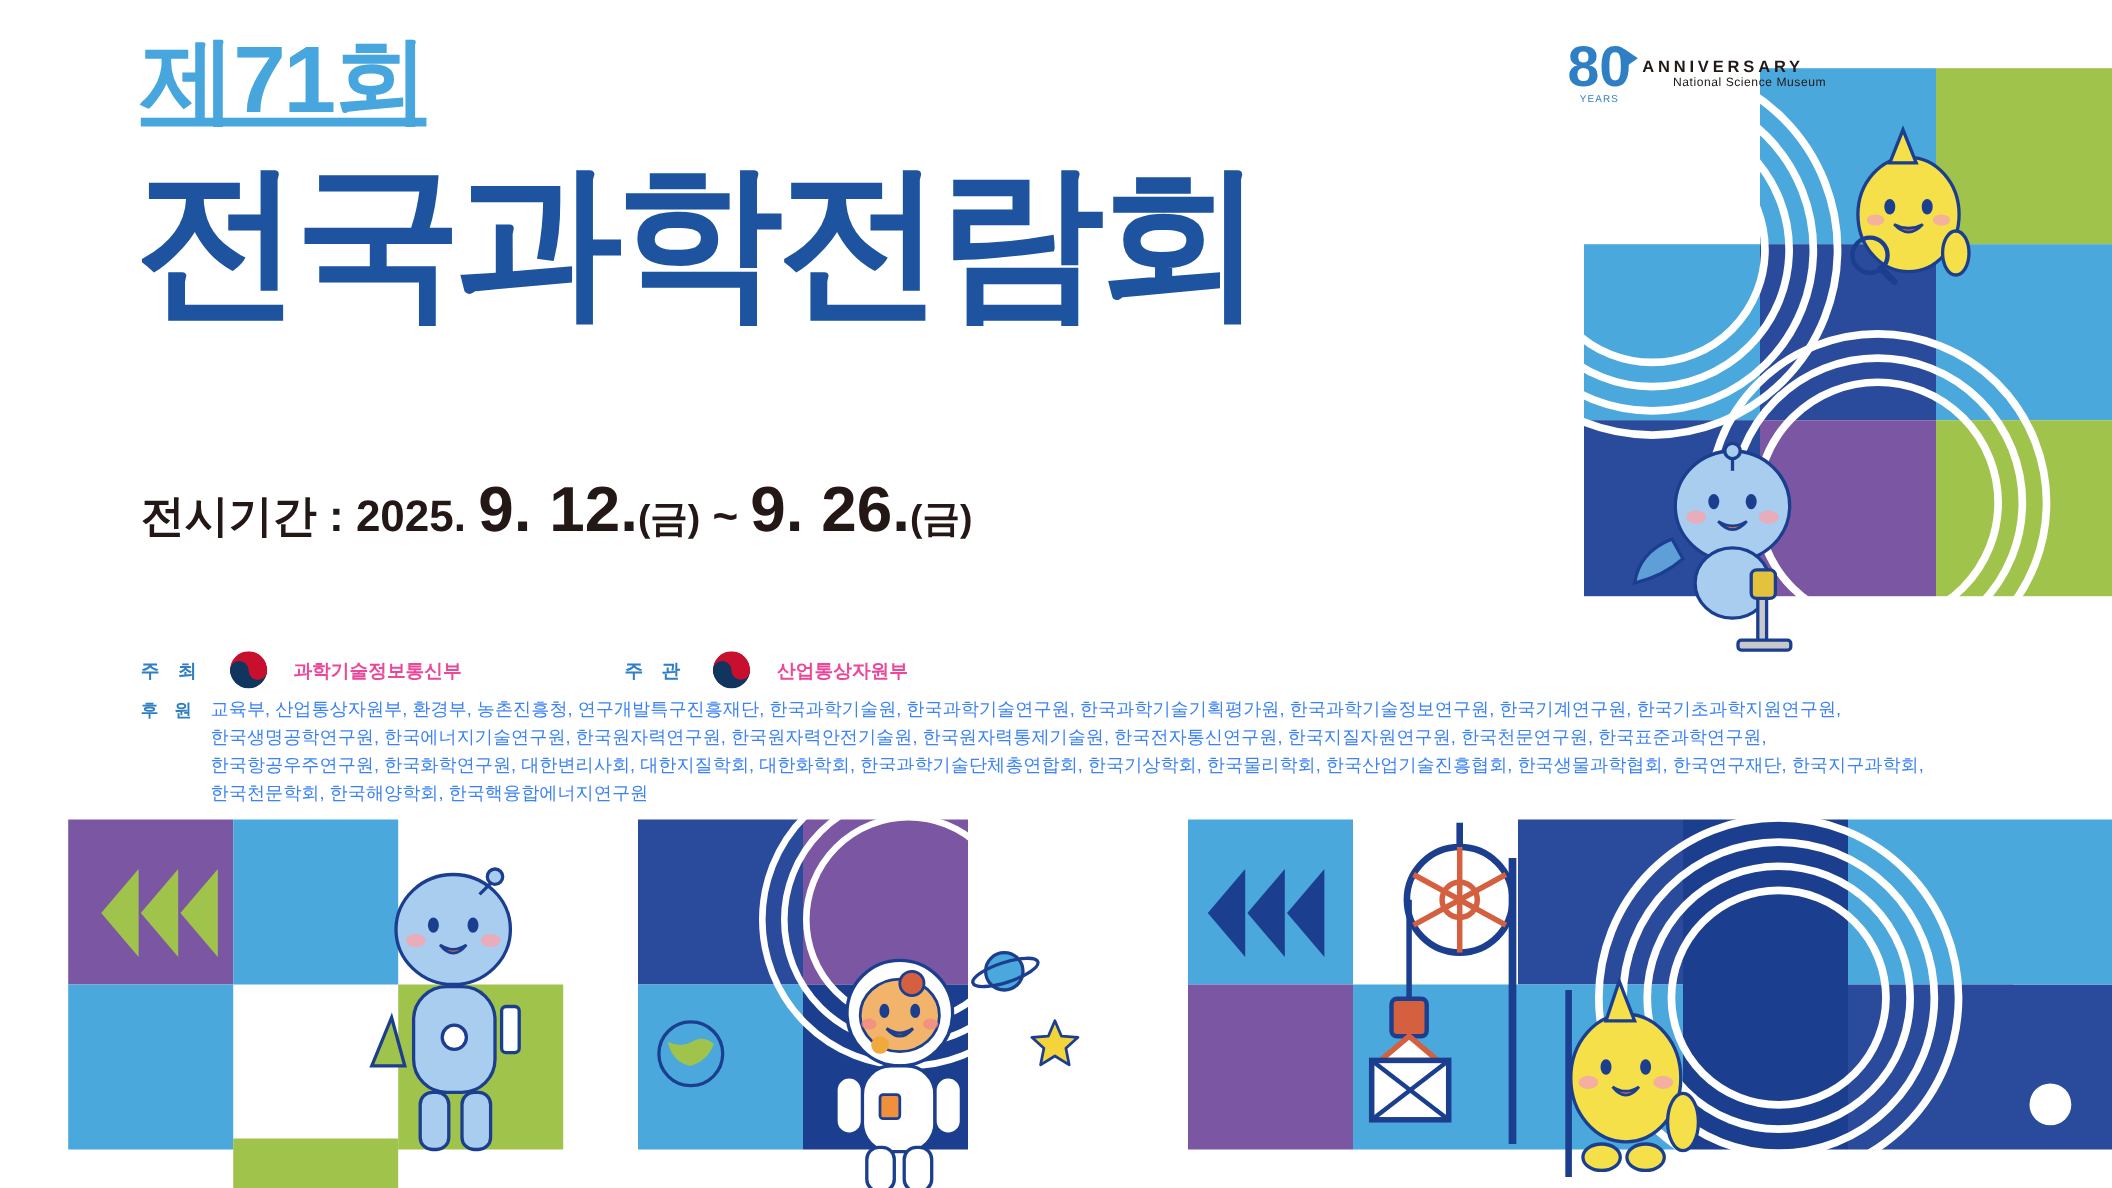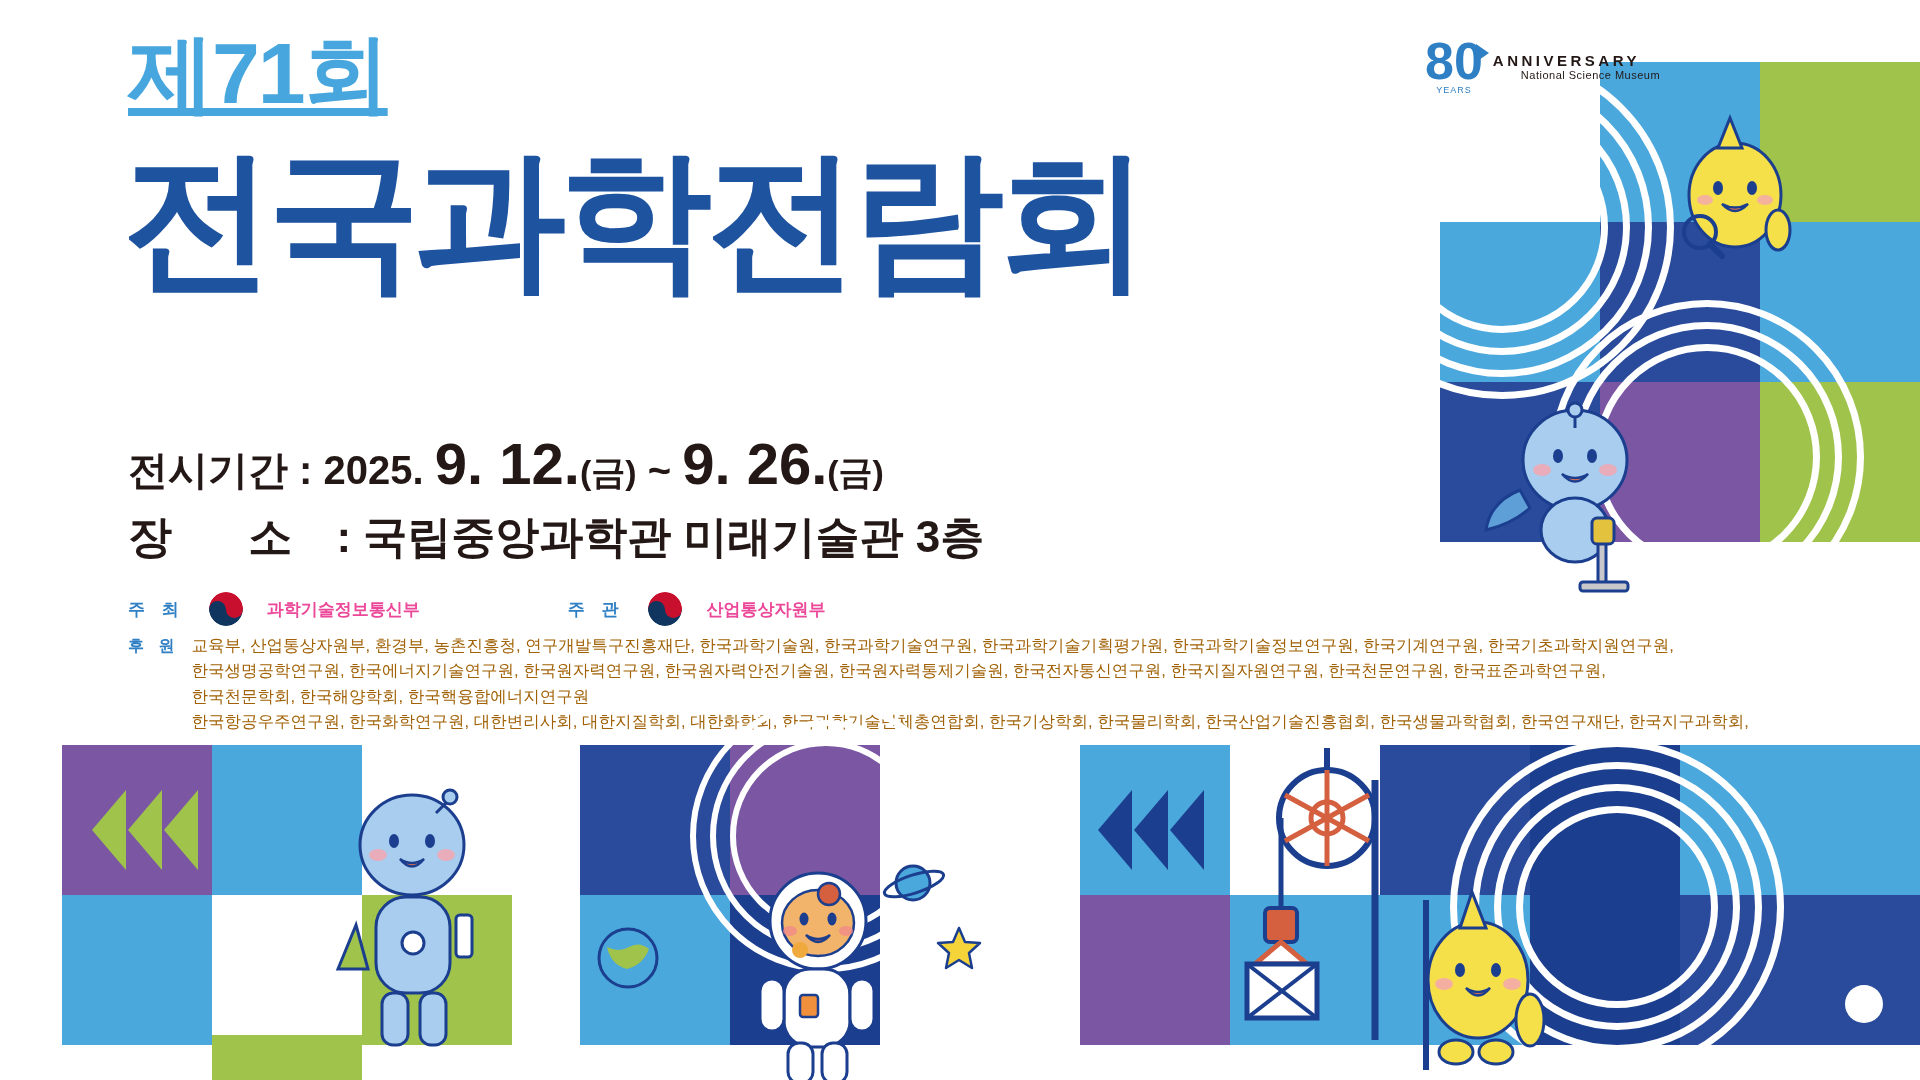--- a/index.html
+++ b/index.html
@@ -39,21 +39,21 @@
   .taegeuk .d1{position:absolute;left:0;top:8.5px;width:17px;height:17px;border-radius:50%;
                background:#10355f;}
   .taegeuk .d2{position:absolute;left:17px;top:8.5px;width:17px;height:17px;border-radius:50%;
                background:#c8102e;}
 
   
   .sponsors{position:absolute;left:128px;top:634px;display:flex;gap:12px;align-items:flex-start;}
   .spon-lbl{color:#2f7fc4;font-size:16px;font-weight:bold;letter-spacing:5px;padding-top:2px;
             flex:0 0 auto;}
   .spon-lines{display:flex;flex-direction:column;gap:2px;}
-  .spon-lines div{color:#a16207;font-size:16.5px;line-height:1.42;white-space:nowrap;}
+  .spon-lines div{color:#3b82f6;font-size:16.5px;line-height:1.42;white-space:nowrap;}
 
   
   .anniv{position:absolute;left:1425px;top:38px;display:flex;align-items:center;gap:10px;}
   .anniv .eighty{font-size:52px;font-weight:bold;color:#2f7fc4;line-height:.9;position:relative;}
   .anniv .yrs{font-size:9px;color:#2f7fc4;letter-spacing:1px;text-align:center;}
   .anniv .txt .a{font-size:15px;letter-spacing:3.5px;color:#231815;font-weight:bold;}
   .anniv .txt .b{font-size:11px;letter-spacing:.5px;color:#231815;margin-left:28px;}
   .anniv .play{position:absolute;right:-6px;top:6px;width:0;height:0;
                border-left:13px solid #2f7fc4;border-top:9px solid transparent;
                border-bottom:9px solid transparent;}
@@ -87,23 +87,20 @@
     <div class="rings" style="left:1594px;top:344px;width:212px;height:212px;border-width:7px;"></div>
   </div>
 
   <div class="kicker">제71회</div>
   <div class="title">전국과학전람회</div>
 
   <div class="infoline date-row">
     <span>전시기간 : </span><span>2025. </span><span class="big">9. </span><span class="big">12.</span><span class="sm">(금)</span><span> ~ </span><span class="big">9. </span><span class="big">26.</span><span class="sm">(금)</span>
   </div>
 
-  <div class="infoline venue-row">
-    <span class="lbl">장 소</span><span> : </span><span>국립중앙과학관 미래기술관 3층</span>
-  </div>
 
   <div class="hostrow">
     <div class="slot">
       <span class="host-lbl">주 최</span>
       <span class="taegeuk">
         <span class="red"></span>
           <span class="blue"></span>
           <span class="d1"></span>
           <span class="d2"></span>
       </span>
@@ -120,22 +117,22 @@
       </span>
       <span class="host-name">산업통상자원부</span>
     </div>
   </div>
 
   <div class="sponsors">
     <div class="spon-lbl">후 원</div>
     <div class="spon-lines">
       <div>교육부, 산업통상자원부, 환경부, 농촌진흥청, 연구개발특구진흥재단, 한국과학기술원, 한국과학기술연구원, 한국과학기술기획평가원, 한국과학기술정보연구원, 한국기계연구원, 한국기초과학지원연구원,</div>
       <div>한국생명공학연구원, 한국에너지기술연구원, 한국원자력연구원, 한국원자력안전기술원, 한국원자력통제기술원, 한국전자통신연구원, 한국지질자원연구원, 한국천문연구원, 한국표준과학연구원,</div>
+      <div>한국항공우주연구원, 한국화학연구원, 대한변리사회, 대한지질학회, 대한화학회, 한국과학기술단체총연합회, 한국기상학회, 한국물리학회, 한국산업기술진흥협회, 한국생물과학협회, 한국연구재단, 한국지구과학회,</div>
       <div>한국천문학회, 한국해양학회, 한국핵융합에너지연구원</div>
-      <div>한국항공우주연구원, 한국화학연구원, 대한변리사회, 대한지질학회, 대한화학회, 한국과학기술단체총연합회, 한국기상학회, 한국물리학회, 한국산업기술진흥협회, 한국생물과학협회, 한국연구재단, 한국지구과학회,</div>
     </div>
   </div>
 
   <div class="anniv">
     <div style="position:relative;">
       <div class="eighty">80</div>
       <div class="play"></div>
       <div class="yrs">YEARS</div>
     </div>
     <div class="txt">

